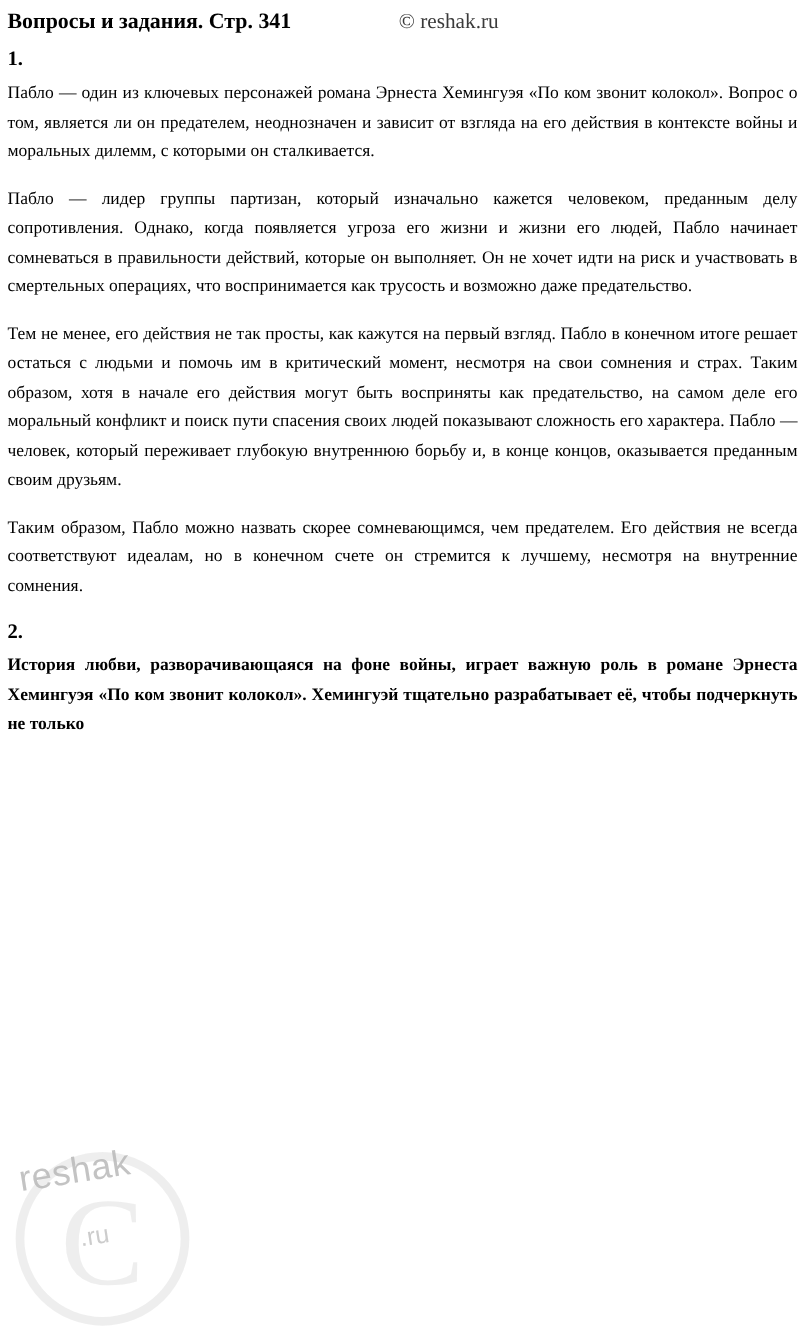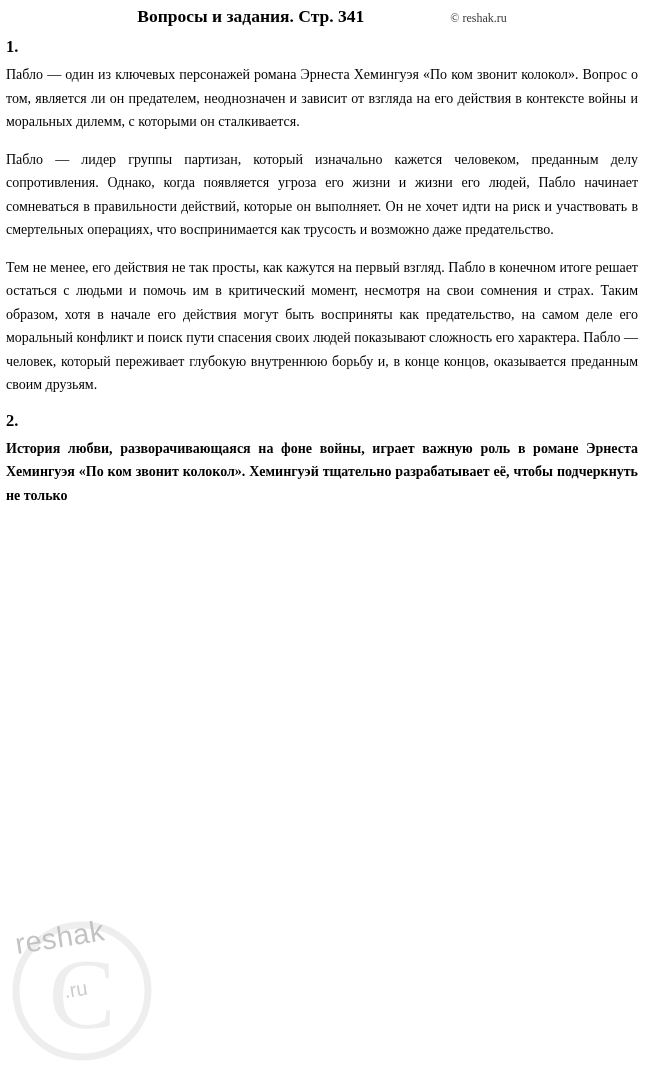--- a/index.html
+++ b/index.html
@@ -18,32 +18,32 @@
   .page {
     position: relative;
     width: 646px;
     height: 1073px;
     box-sizing: border-box;
     padding: 6px 8px 0 6px;
   }
   .header {
     display: flex;
     align-items: baseline;
-    justify-content: center;
+    justify-content: flex-start;
     margin: 0 0 10px 0;
   }
   .header-title {
     font-weight: bold;
     font-size: 17.5px;
     letter-spacing: 0px;
     white-space: nowrap;
   }
   .header-watermark {
     margin-left: 86px;
-    font-size: 12px;
+    font-size: 17px;
     color: #3a3a3a;
     white-space: nowrap;
   }
   .qnum {
     font-weight: bold;
     font-size: 16.5px;
     margin: 6px 0 6px 0;
   }
   p.body-text {
     font-size: 14px;
@@ -118,18 +118,19 @@
 
     <div class="header">
       <div class="header-title">Вопросы и задания. Стр. 341</div>
       <div class="header-watermark">© reshak.ru</div>
     </div>
 
     <div class="qnum">1.</div>
     <p class="body-text">Пабло — один из ключевых персонажей романа Эрнеста Хемингуэя «По ком звонит колокол». Вопрос о том, является ли он предателем, неоднозначен и зависит от взгляда на его действия в контексте войны и моральных дилемм, с которыми он сталкивается.</p>
     <p class="body-text">Пабло — лидер группы партизан, который изначально кажется человеком, преданным делу сопротивления. Однако, когда появляется угроза его жизни и жизни его людей, Пабло начинает сомневаться в правильности действий, которые он выполняет. Он не хочет идти на риск и участвовать в смертельных операциях, что воспринимается как трусость и возможно даже предательство.</p>
     <p class="body-text">Тем не менее, его действия не так просты, как кажутся на первый взгляд. Пабло в конечном итоге решает остаться с людьми и помочь им в критический момент, несмотря на свои сомнения и страх. Таким образом, хотя в начале его действия могут быть восприняты как предательство, на самом деле его моральный конфликт и поиск пути спасения своих людей показывают сложность его характера. Пабло — человек, который переживает глубокую внутреннюю борьбу и, в конце концов, оказывается преданным своим друзьям.</p>
+    <p class="body-text">Таким образом, Пабло можно назвать скорее сомневающимся, чем предателем. Его действия не всегда соответствуют идеалам, но в конечном счете он стремится к лучшему, несмотря на внутренние сомнения.</p>
 
     <div class="qnum">2.</div>
     <p class="body-text">История любви, разворачивающаяся на фоне войны, играет важную роль в романе Эрнеста Хемингуэя «По ком звонит колокол». Хемингуэй тщательно разрабатывает её, чтобы подчеркнуть не только</p>
 
   </div>
 </div>
 
 </body></html>

